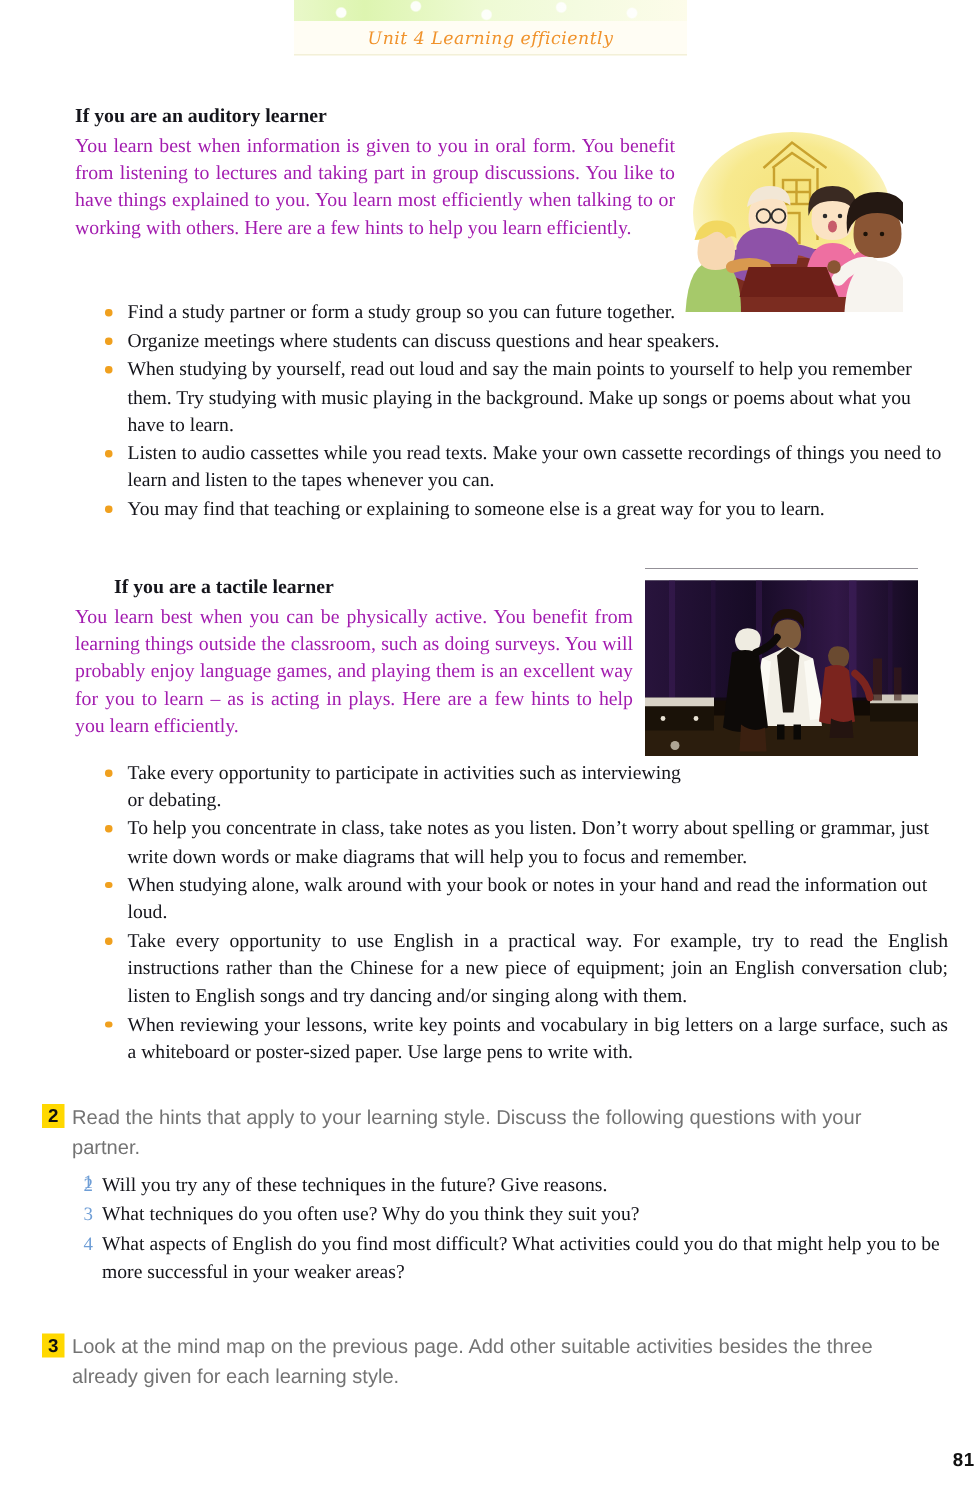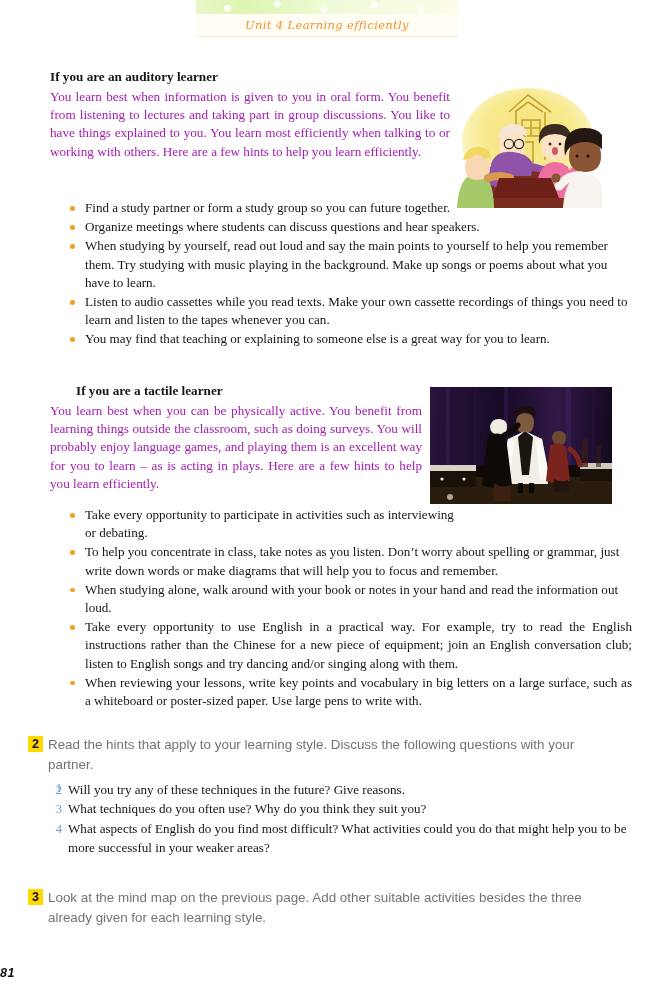--- a/index.html
+++ b/index.html
@@ -173,27 +173,26 @@
     color: #6f9ed6;
     font-size: 12.6px;
   }
 
   
   .folio {
     position: absolute;
     left: 0;
     top: 966px;
     width: 650px;
-    text-align: left;
+    text-align: right;
     font-family: "Liberation Sans", "DejaVu Sans", sans-serif;
     font-weight: bold;
     font-size: 12.5px;
     color: #101010;
     letter-spacing: .5px;
-    font-style: italic;
   }
 </style>
 </head>
 <body>
 
 <div class="page">
 
   <div class="header-band"></div>
   <div class="header-title-wrap">
     <span class="header-title">Unit 4 Learning efficiently</span>

